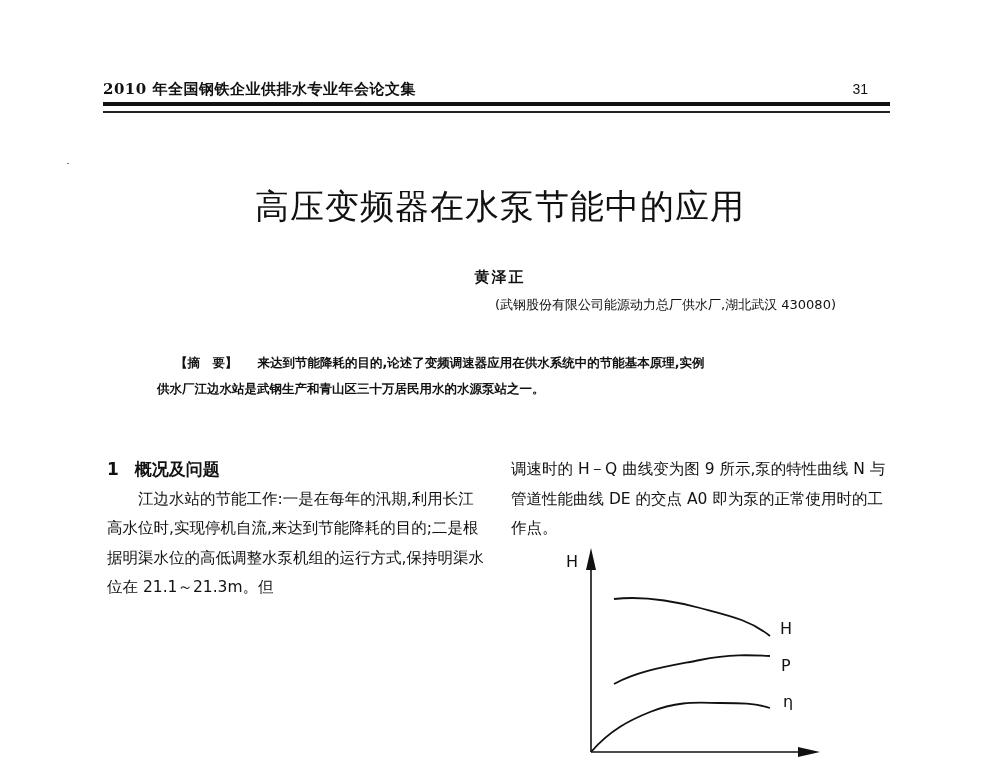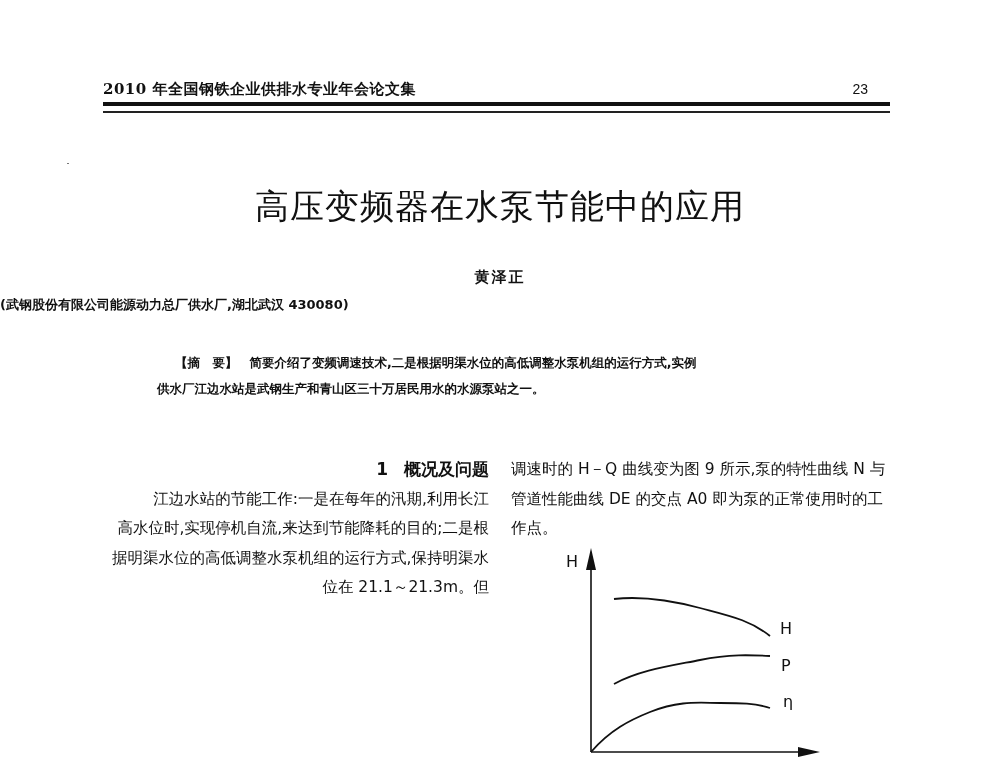--- a/index.html
+++ b/index.html
@@ -27,68 +27,68 @@
   .paper-title {
     left: 0; width: 1000px; top: 184px; text-align: center;
     font-size: 34px; font-weight: normal; letter-spacing: 1px;
     font-family: "DejaVu Serif", serif;
   }
   .author {
     left: 0; width: 1000px; top: 268px; text-align: center;
     font-size: 15px; font-weight: bold; letter-spacing: 2px;
   }
   .affiliation {
-    left: 0; width: 836px; top: 296px; text-align: left;
-    font-size: 13px; font-weight: bold;
+    left: 0; width: 836px; top: 296px; text-align: right;
+    font-size: 13px; font-weight: normal;
     font-family: "DejaVu Sans", sans-serif;
   }
   .abstract {
     left: 157px; top: 350px; width: 690px;
     font-size: 12.5px; line-height: 26px; font-weight: bold;
     font-family: "DejaVu Sans", sans-serif;
   }
   .abstract .indent { padding-left: 18px; }
-  .abstract .lbl { margin-right: 12px; }
+  .abstract .lbl { margin-right: 20px; }
 
   .col {
     font-size: 15.5px; line-height: 29.5px;
     font-family: "DejaVu Sans", sans-serif;
   }
-  .col-left { left: 107px; top: 455px; width: 382px; text-align: right; }
+  .col-left { left: 107px; top: 455px; width: 382px; }
   .col-right { left: 511px; top: 455px; width: 384px; }
   .section-heading { font-weight: bold; font-size: 17px; }
   .section-heading .num { margin-right: 16px; }
   .para-indent { text-indent: 31px; }
   .col p { margin: 0; }
 
   .figure { left: 550px; top: 540px; width: 290px; height: 220px; }
   .figure svg { position: absolute; left: 0; top: 0; }
   .curve-label {
     position: absolute; font-family: "DejaVu Sans", sans-serif;
     font-size: 16px; color: #111;
   }
 </style>
 </head>
 <body>
 
 <div class="abs running-head">
   <div class="running-title">2010 年全国钢铁企业供排水专业年会论文集</div>
-  <div class="page-number">23</div>
+  <div class="page-number">31</div>
 </div>
 <div class="abs rule-thick"></div>
 <div class="abs rule-thin"></div>
 <div class="abs stray-mark"></div>
 
 <div class="abs paper-title">高压变频器在水泵节能中的应用</div>
 <div class="abs author">黄泽正</div>
 <div class="abs affiliation">(武钢股份有限公司能源动力总厂供水厂,湖北武汉   430080)</div>
 
 <div class="abs abstract">
   <div class="indent">
-    <span class="lbl">【摘　要】</span><span>简要介绍了变频调速技术,二是根据明渠水位的高低调整水泵机组的运行方式,实例</span>
+    <span class="lbl">【摘　要】</span><span>来达到节能降耗的目的,论述了变频调速器应用在供水系统中的节能基本原理,实例</span>
   </div>
   <div>供水厂江边水站是武钢生产和青山区三十万居民用水的水源泵站之一。</div>
 </div>
 
 <div class="abs col col-left">
   <div class="section-heading">
     <span class="num">1</span><span>概况及问题</span>
   </div>
   <p class="para-indent">江边水站的节能工作:一是在每年的汛期,利用长江高水位时,实现停机自流,来达到节能降耗的目的;二是根据明渠水位的高低调整水泵机组的运行方式,保持明渠水位在 21.1～21.3m。但</p>
 </div>

